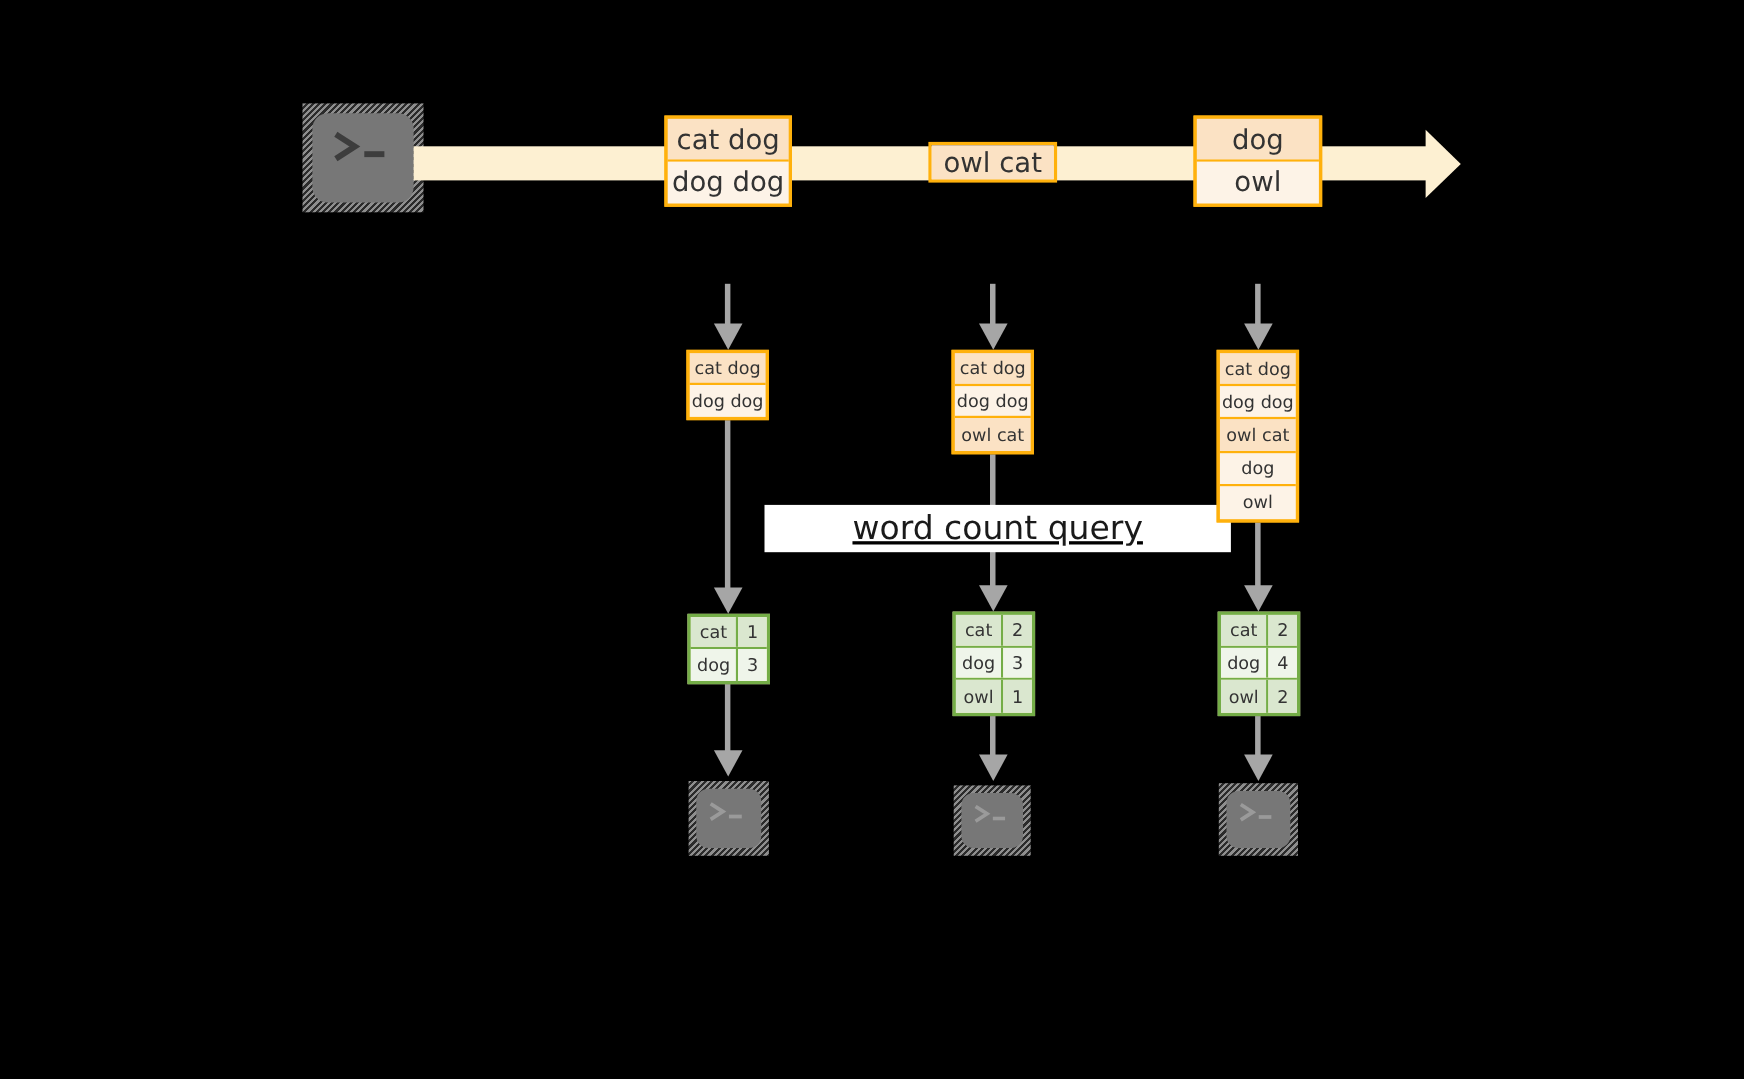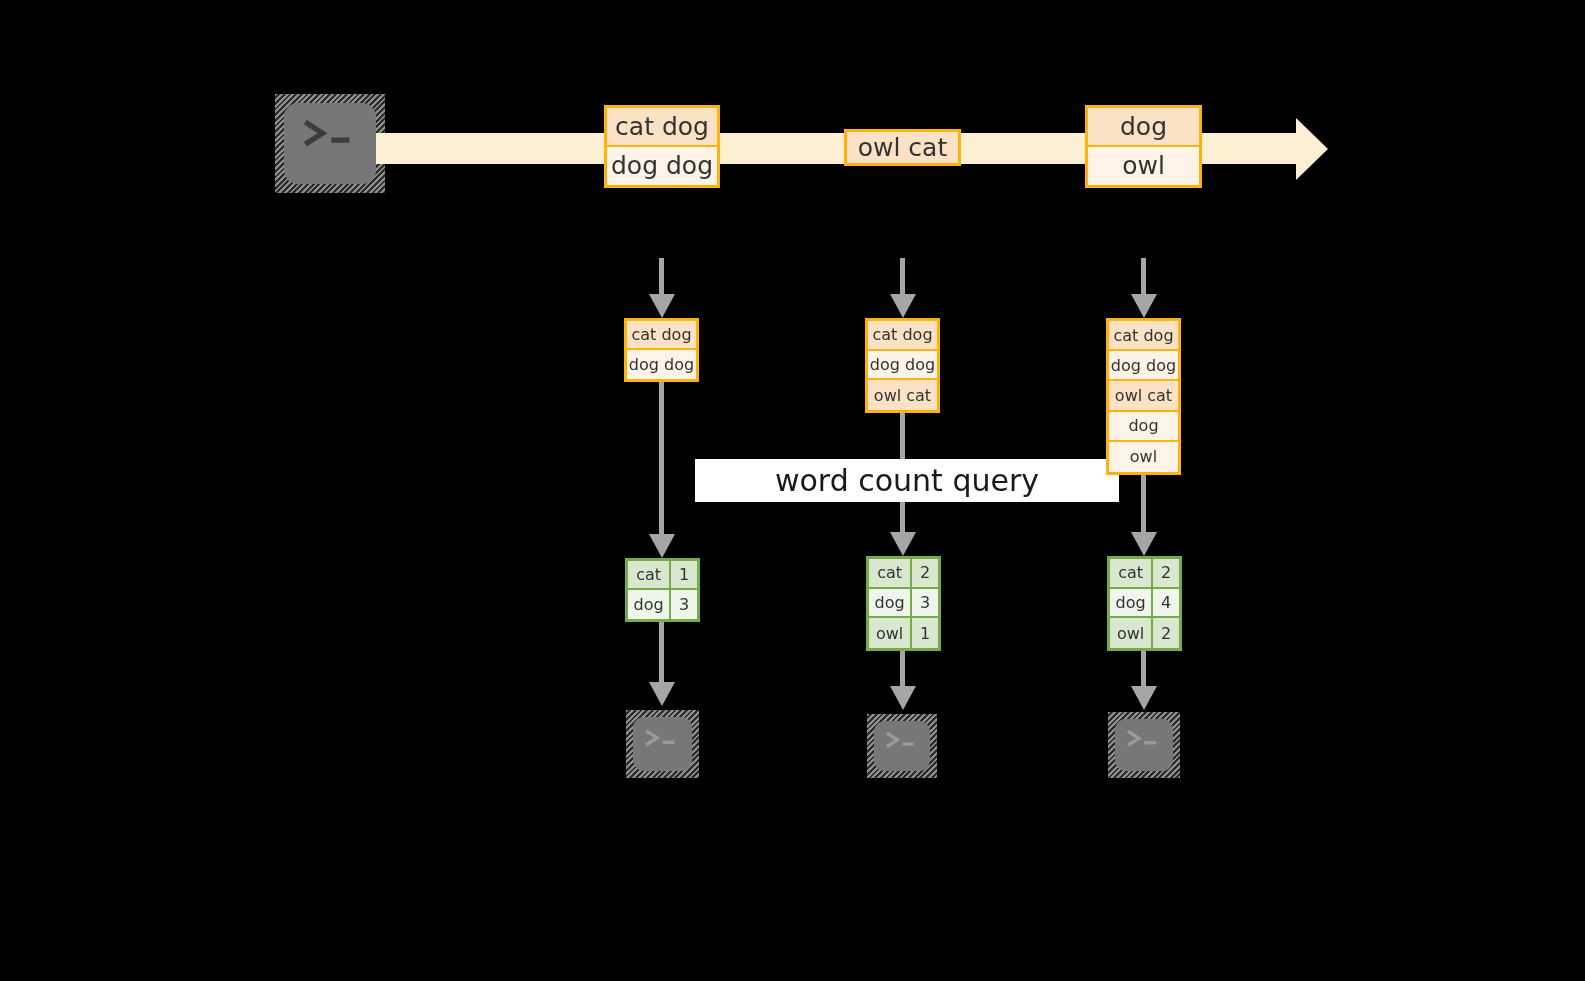--- a/index.html
+++ b/index.html
@@ -304,17 +304,17 @@
     <div class="term-inner">
       <span class="term-glyph">
         <svg viewBox="0 0 60 30">
           <path d="M8 5 L22 14 L8 23" fill="none" stroke="#9a9a9a" stroke-width="5" stroke-linecap="square" stroke-linejoin="miter"></path>
           <rect x="30" y="18" width="17" height="5" fill="#9a9a9a"></rect>
         </svg>
       </span>
     </div>
   </div>
 
-  <div class="qband" style="left:687px; top:459px; width:424px; height:43px;">
+  <div class="qband" style="left:687px; top:459px; width:424px; height:43px;text-decoration:underline;">
     <span>word count query</span>
   </div>
 
 </div>
 
 </body></html>

